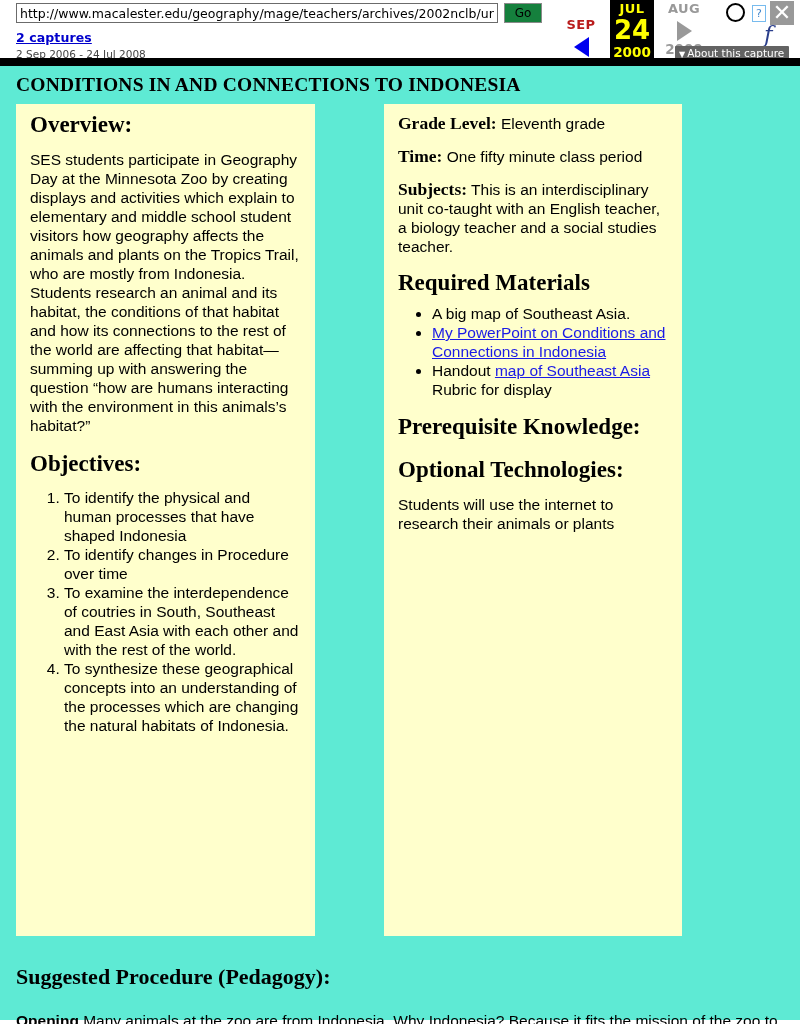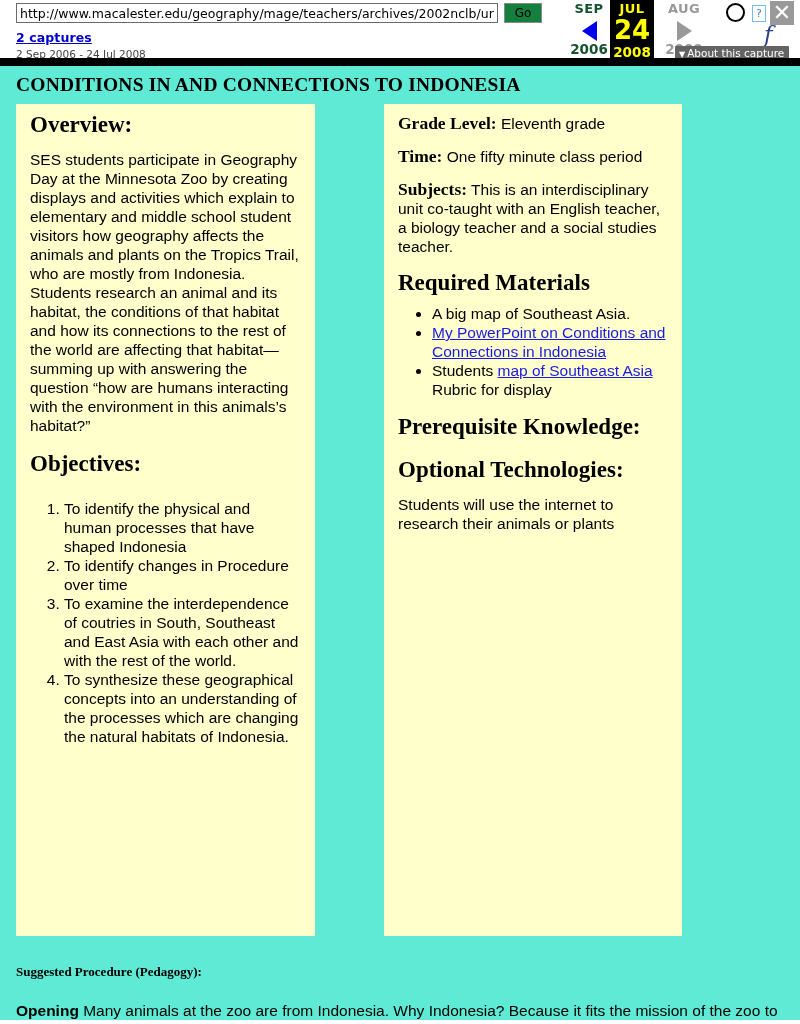--- a/index.html
+++ b/index.html
@@ -116,21 +116,21 @@
     font-weight: bold;
     line-height: 27px;
   }
   .month-col .m-year {
     display: block;
     font-size: 13.5px;
     font-weight: bold;
     line-height: 17px;
   }
 
-  .mc-prev { left: 8px;   width: 58px; color: #14532d; }
+  .mc-prev { left: 0px;   width: 58px; color: #b91c1c; margin-top: 16px; }
   .mc-curr { left: 58px;  width: 44px; background: #000000; color: #ffff00; }
   .mc-next { left: 102px; width: 60px; color: #999999; }
 
   .arrow-left, .arrow-right {
     display: block;
     width: 0; height: 0;
     margin: 4px auto 0 auto;
   }
   .arrow-left  { border-top: 10px solid transparent; border-bottom: 10px solid transparent; border-right: 15px solid #0000ee; }
   .arrow-right { border-top: 10px solid transparent; border-bottom: 10px solid transparent; border-left: 15px solid #999999; }
@@ -248,21 +248,21 @@
     padding: 0;
   }
 
   .lbl {
     font-family: "Liberation Serif", serif;
     font-weight: bold;
     font-size: 17.5px;
   }
 
   .panel ol {
-    margin: 24px 0 0 0;
+    margin: 13px 0 0 0;
     padding-left: 34px;
   }
   .panel ol li { margin: 0 0 0 0; padding: 0; }
 
   .panel ul {
     margin: 10px 0 0 0;
     padding-left: 34px;
     list-style: disc;
   }
   .panel ul li { margin: 0; padding: 0; }
@@ -275,21 +275,21 @@
 
   .section-below {
     position: absolute;
     left: 16px;
     top: 898px;
     width: 770px;
   }
   .proc-title {
     font-family: "Liberation Serif", serif;
     font-weight: bold;
-    font-size: 13px;
+    font-size: 22px;
     margin: 0;
     padding: 0;
   }
   .proc-body {
     margin: 20px 0 0 0;
     font-family: "Liberation Sans", sans-serif;
     font-size: 15.5px;
     line-height: 22px;
     color: #000;
   }
@@ -316,21 +316,21 @@
 
     <div class="month-col mc-prev">
       <span class="m-name">SEP</span>
       <span class="arrow-left"></span>
       <span class="m-year">2006</span>
     </div>
 
     <div class="month-col mc-curr">
       <span class="m-name">JUL</span>
       <span class="m-day">24</span>
-      <span class="m-year">2008</span>
+      <span class="m-year">2000</span>
     </div>
 
     <div class="month-col mc-next">
       <span class="m-name">AUG</span>
       <span class="arrow-right"></span>
       <span class="m-year">2009</span>
     </div>
   </div>
 
   <div class="wb-social">
@@ -378,21 +378,21 @@
       <p>
         <span class="lbl">Subjects:</span>
         <span>This is an interdisciplinary unit co-taught with an English teacher, a biology teacher and a social studies teacher.</span>
       </p>
 
       <h3 style="margin-top:16px;">Required Materials</h3>
 
       <ul>
         <li>A big map of Southeast Asia.</li>
         <li><a class="wlink">My PowerPoint on Conditions and Connections in Indonesia</a></li>
-        <li><span>Students </span><a class="wlink">map of Southeast Asia </a><span>Rubric for display</span></li>
+        <li><span>Handout </span><a class="wlink">map of Southeast Asia </a><span>Rubric for display</span></li>
       </ul>
 
       <h3 style="margin-top:17px;">Prerequisite Knowledge:</h3>
       <h3 style="margin-top:21px;">Optional Technologies:</h3>
       <p>Students will use the internet to research their animals or plants</p>
     </div>
   </div>
 
   <div class="section-below">
     <p class="proc-title">Suggested Procedure (Pedagogy):</p>

